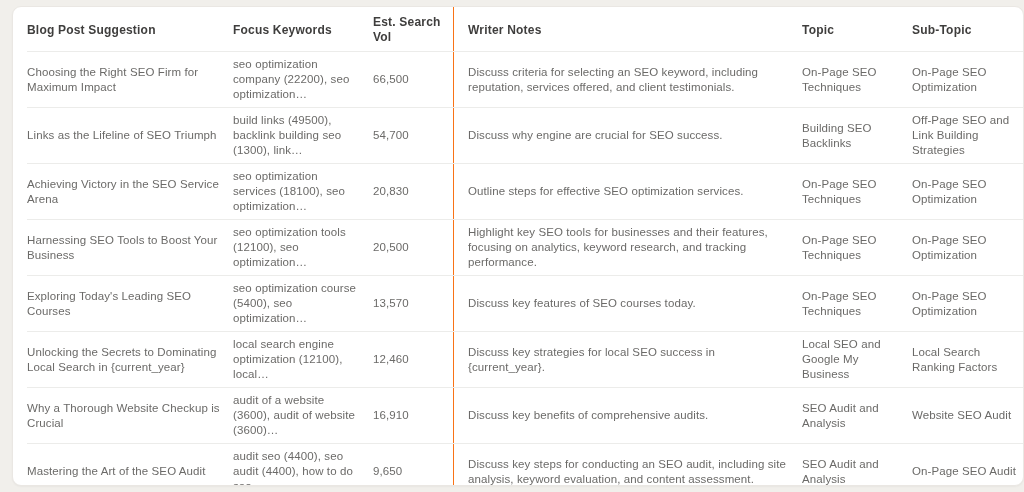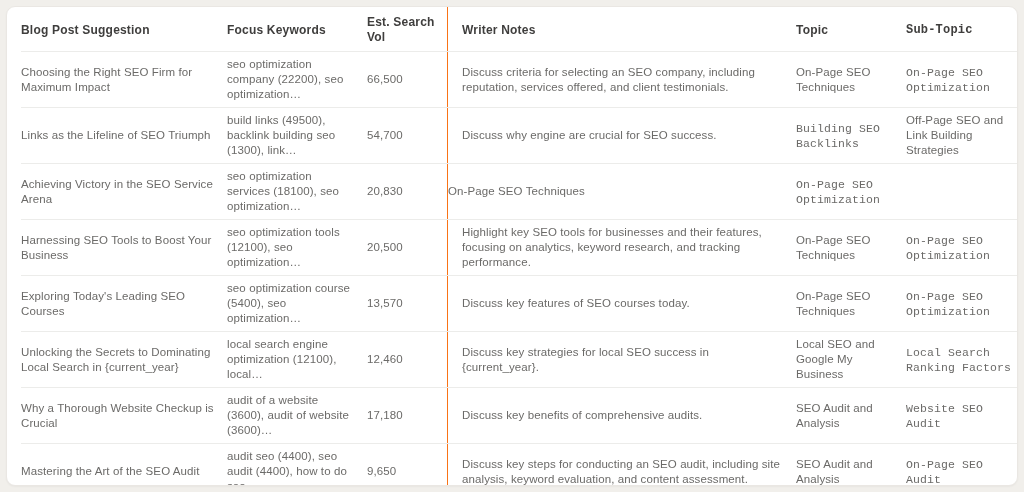--- a/index.html
+++ b/index.html
@@ -4,21 +4,21 @@
 <style>
   * { margin: 0; padding: 0; box-sizing: border-box; }
   html, body { width: 1024px; height: 492px; overflow: hidden; }
   body {
     background: #f1efeb;
     font-family: "Liberation Sans", "DejaVu Sans", sans-serif;
     -webkit-font-smoothing: antialiased;
   }
   .card {
     position: absolute;
-    left: 6px; top: 6px;
+    left: 12px; top: 6px;
     width: 1012px; height: 480px;
     background: #ffffff;
     border: 1px solid #eae7e3;
     border-radius: 9px;
     box-shadow: 0 1px 2px rgba(0,0,0,0.04);
     overflow: hidden;
     padding: 0 0 0 14px;
   }
   .tr {
     display: grid;
@@ -31,21 +31,21 @@
     align-items: center;
     min-height: 33px;
     padding: 5px 12px 5px 0;
     font-size: 11.5px;
     line-height: 15px;
     letter-spacing: 0.1px;
     color: #6b6a68;
   }
   .td.c3 { border-right: 1px solid #f97316; }
   .td.c4 { padding-left: 14px; }
-  .td.c6 { padding-right: 2px; font-family: Liberation Mono, monospace; }
+  .td.c6 { padding-right: 2px; }
   .thead .td {
     min-height: 31px;
     padding-top: 8px;
     padding-bottom: 6px;
     font-size: 12px;
     font-weight: 700;
     color: #3f3e3d;
     letter-spacing: 0.2px;
   }
   .cell-text { display: block; }
@@ -81,21 +81,21 @@
     <div class="td c1">
       <span class="cell-text">Choosing the Right SEO Firm for Maximum Impact</span>
     </div>
     <div class="td c2">
       <span class="cell-text">seo optimization company (22200), seo optimization…</span>
     </div>
     <div class="td c3">
       <span class="cell-text">66,500</span>
     </div>
     <div class="td c4">
-      <span class="cell-text">Discuss criteria for selecting an SEO company, including reputation, services offered, and client testimonials.</span>
+      <span class="cell-text">Discuss criteria for selecting an SEO keyword, including reputation, services offered, and client testimonials.</span>
     </div>
     <div class="td c5">
       <span class="cell-text">On-Page SEO Techniques</span>
     </div>
     <div class="td c6">
       <span class="cell-text">On-Page SEO Optimization</span>
     </div>
   </div>
 
   <div class="tr">
@@ -122,20 +122,23 @@
   <div class="tr">
     <div class="td c1">
       <span class="cell-text">Achieving Victory in the SEO Service Arena</span>
     </div>
     <div class="td c2">
       <span class="cell-text">seo optimization services (18100), seo optimization…</span>
     </div>
     <div class="td c3">
       <span class="cell-text">20,830</span>
     </div>
+    <div class="td c4">
+      <span class="cell-text">Outline steps for effective SEO optimization services.</span>
+    </div>
     <div class="td c5">
       <span class="cell-text">On-Page SEO Techniques</span>
     </div>
     <div class="td c6">
       <span class="cell-text">On-Page SEO Optimization</span>
     </div>
   </div>
 
   <div class="tr">
     <div class="td c1">
@@ -201,21 +204,21 @@
   </div>
 
   <div class="tr">
     <div class="td c1">
       <span class="cell-text">Why a Thorough Website Checkup is Crucial</span>
     </div>
     <div class="td c2">
       <span class="cell-text">audit of a website (3600), audit of website (3600)…</span>
     </div>
     <div class="td c3">
-      <span class="cell-text">17,180</span>
+      <span class="cell-text">16,910</span>
     </div>
     <div class="td c4">
       <span class="cell-text">Discuss key benefits of comprehensive audits.</span>
     </div>
     <div class="td c5">
       <span class="cell-text">SEO Audit and Analysis</span>
     </div>
     <div class="td c6">
       <span class="cell-text">Website SEO Audit</span>
     </div>

